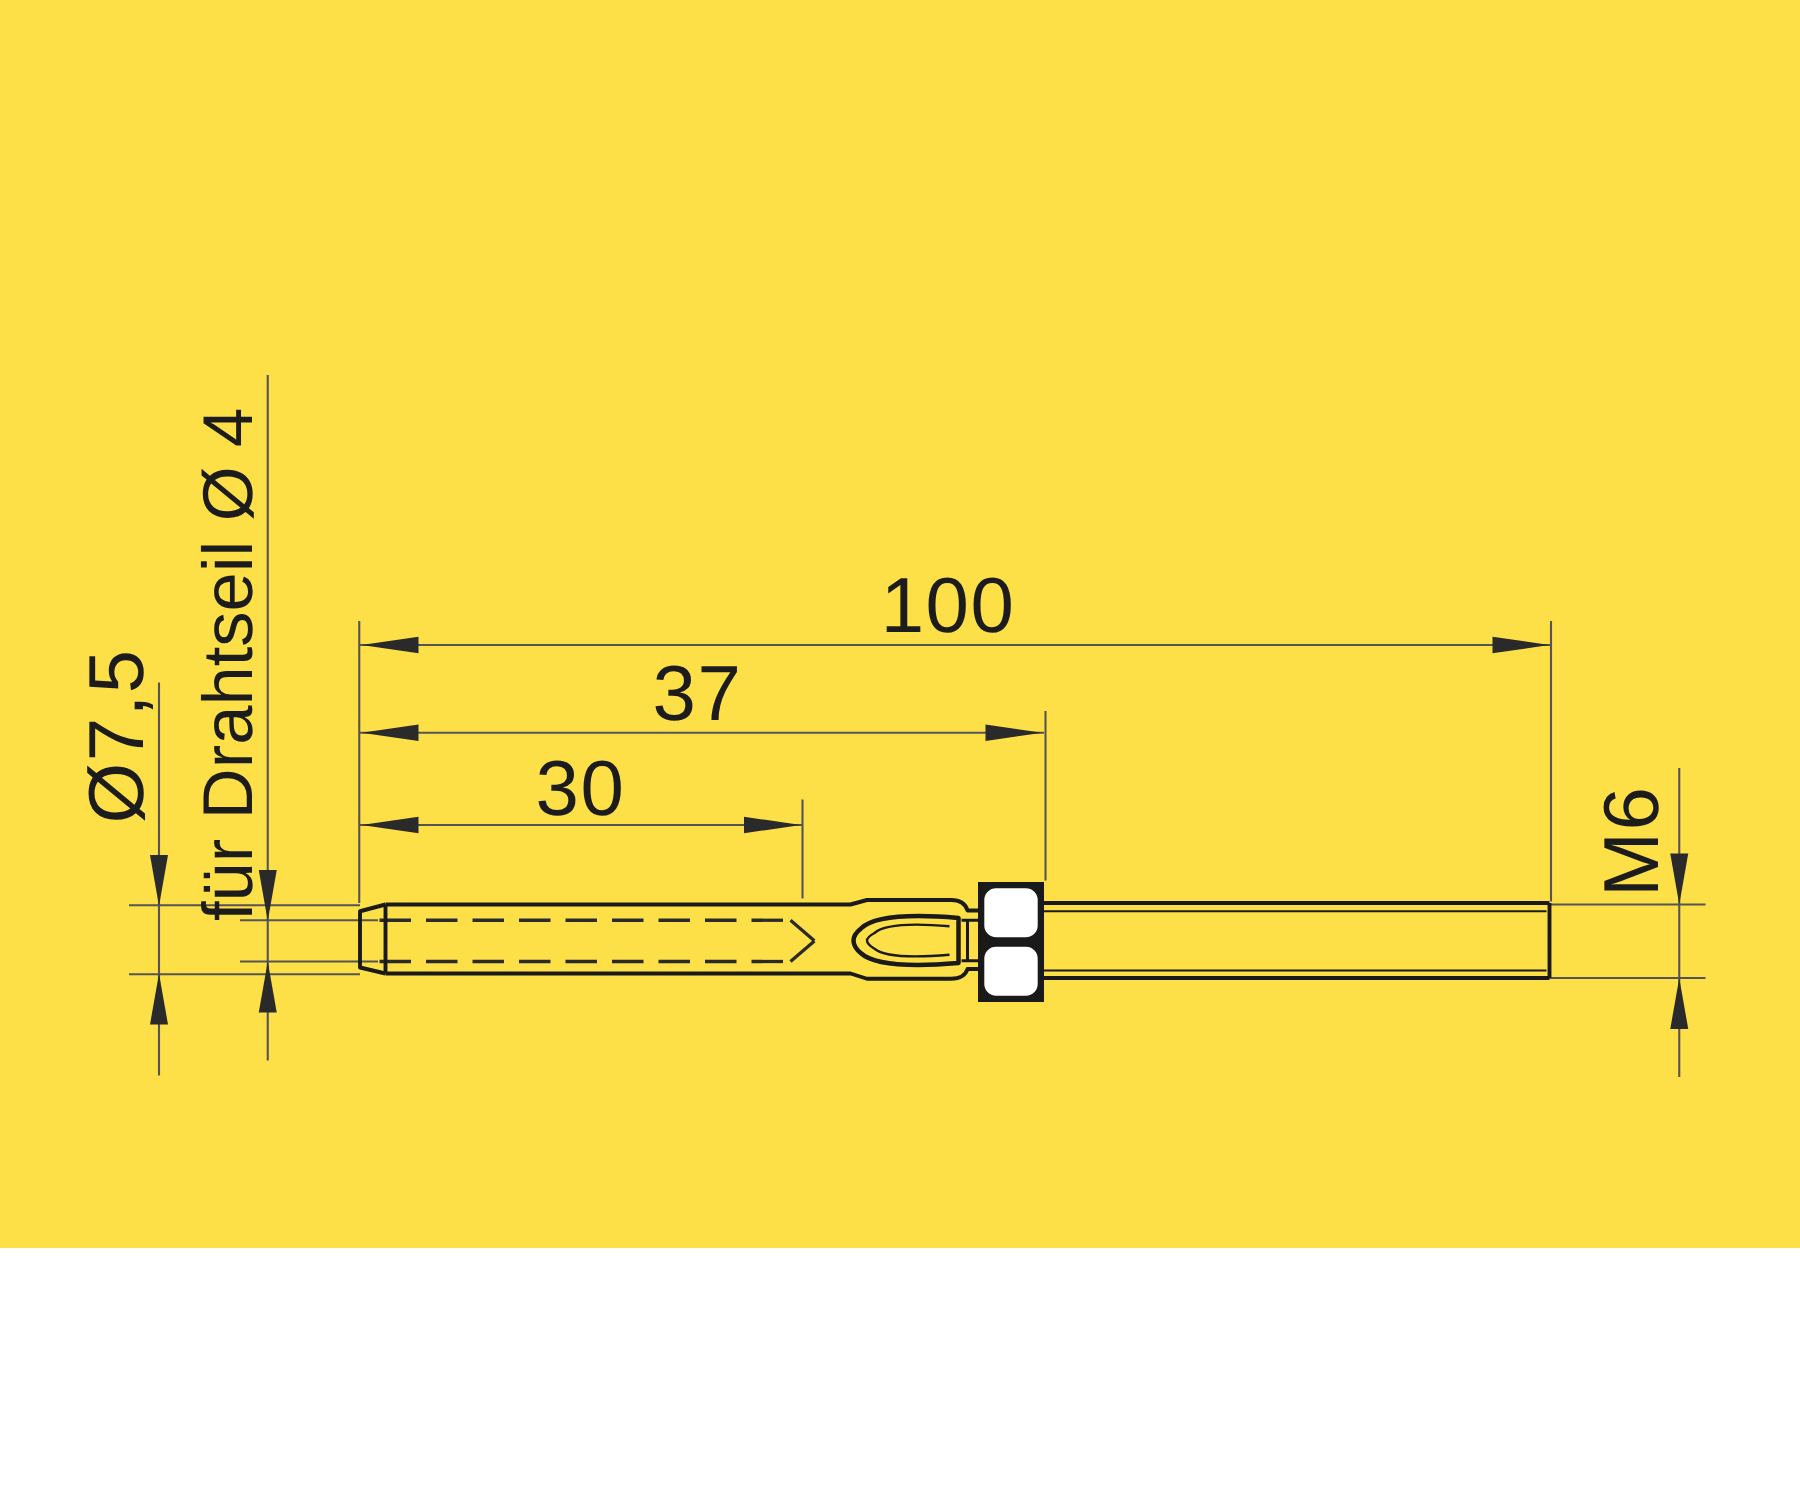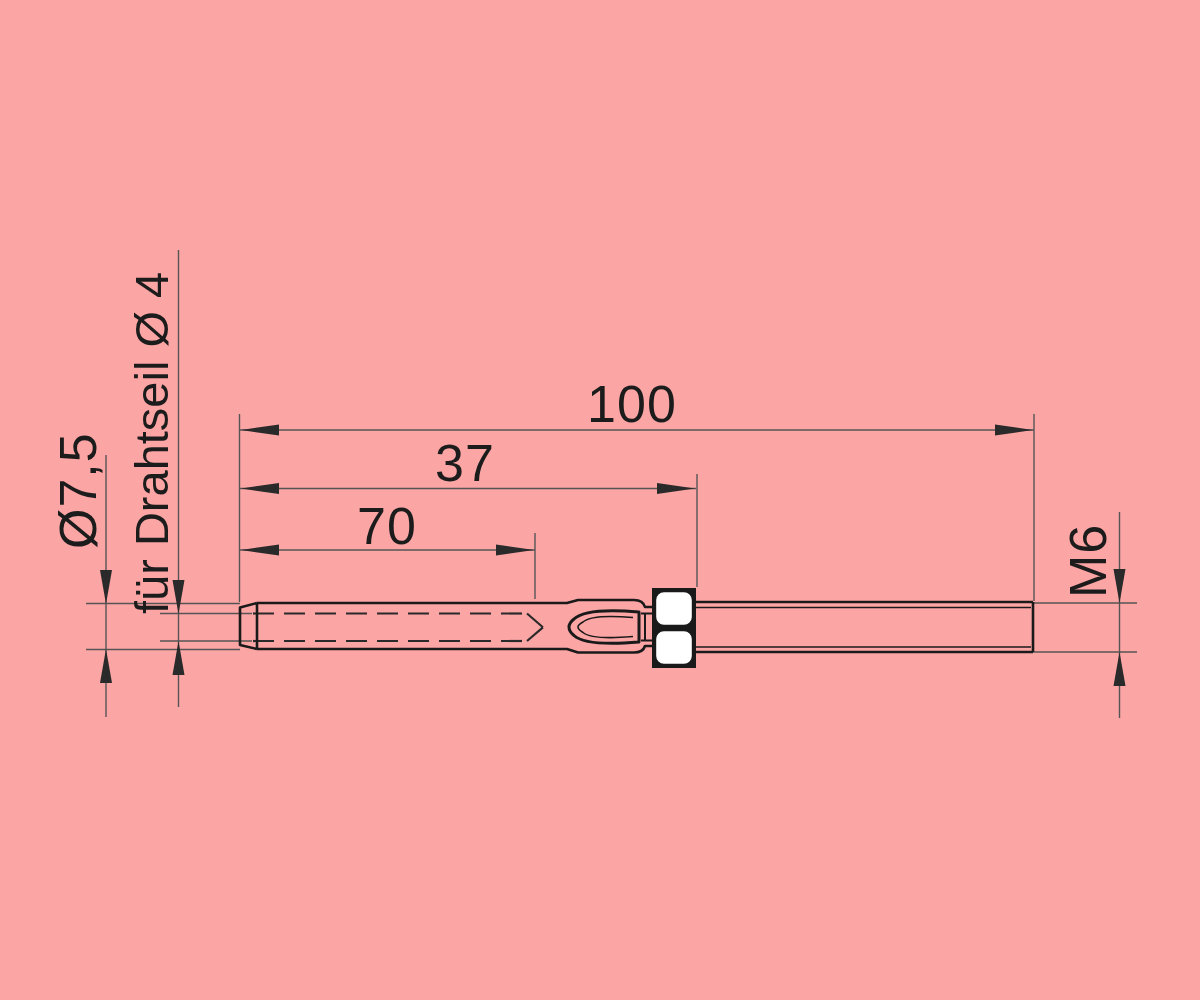--- a/index.html
+++ b/index.html
@@ -7,22 +7,22 @@
     padding: 0;
     width: 1200px;
     height: 1000px;
     background: #ffffff;
     overflow: hidden;
     font-family: "Liberation Sans", "DejaVu Sans", sans-serif;
   }
   .canvas {
     position: relative;
     width: 1200px;
-    height: 1000px;
-    background: #fca5a5;
+    height: 832px;
+    background: #fde047;
   }
   svg.drawing {
     position: absolute;
     left: 0;
     top: 0;
   }
   .dim-label {
     position: absolute;
     color: #1c1c1c;
     font-size: 52px;
@@ -136,21 +136,21 @@
         <line x1="696" y1="607.5" x2="1031" y2="607.5"></line>
         <line x1="696" y1="647" x2="1031" y2="647"></line>
       </g>
     </g>
   </svg>
 
   <div class="dim-label horiz" style="left:632px; top:378px;">100</div>
 
   <div class="dim-label horiz" style="left:465px; top:437px;">37</div>
 
-  <div class="dim-label horiz" style="left:387px; top:500px;">70</div>
+  <div class="dim-label horiz" style="left:387px; top:500px;">30</div>
 
   <div class="dim-label vert" style="left:52px; top:549px;">Ø7,5</div>
 
   <div class="dim-label vert note" style="left:128px; top:614px;">für Drahtseil Ø 4</div>
 
   <div class="dim-label vert" style="left:1062px; top:598px;">M6</div>
 
 </div>
 
 </body></html>

